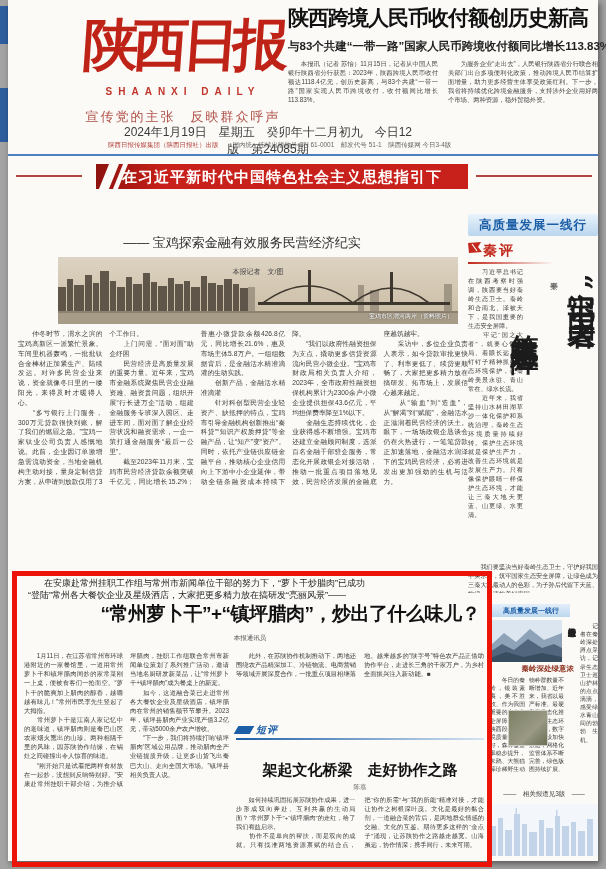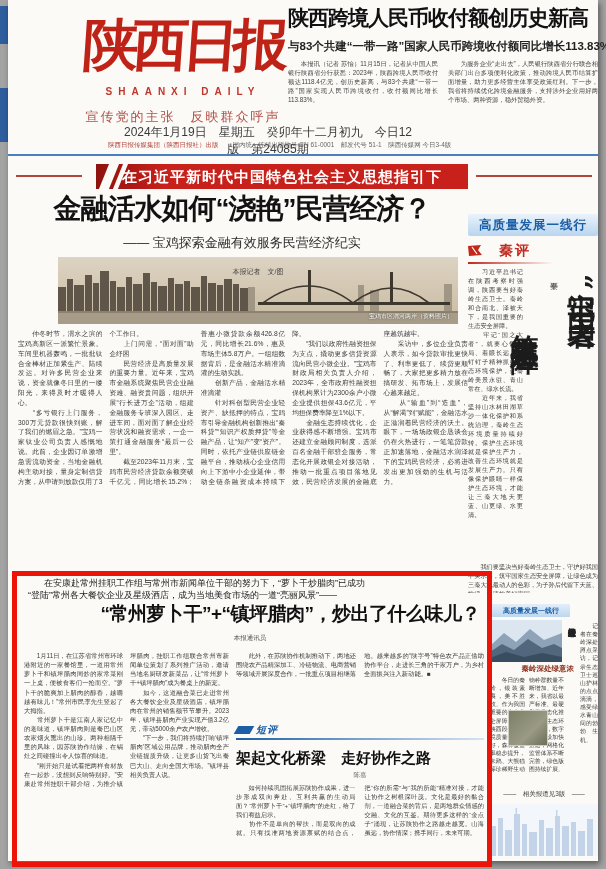--- a/index.html
+++ b/index.html
@@ -40,21 +40,21 @@
   .lead-s{position:absolute;left:6px;top:234px;width:456px;text-align:center;font-size:13px;color:#2c2c2c}
   .lead-photo{position:absolute;left:50px;top:257px;width:400px;height:67px;overflow:hidden}
   .lead-photo svg{display:block}
   .lead-byline{position:absolute;left:0;top:10px;width:100%;text-align:center;font-size:7px;color:#3c3c3c}
   .lead-caption{position:absolute;right:5px;bottom:3px;font-size:6px;color:#fff;text-shadow:0 0 2px #333}
   .lead-body{position:absolute;left:10px;top:329px;width:450px;height:243px;overflow:hidden;column-count:5;column-gap:7px;font-size:6.7px;line-height:1.47;color:#3b3b3b;text-align:justify;white-space:pre-line}
 
   
   .sb-banner{position:absolute;left:460px;top:214px;width:130px;height:22px;background:linear-gradient(#eaf3fb,#b9d5ee);color:#1d5fa7;font-size:12.5px;font-weight:bold;text-align:center;line-height:22px;border-radius:2px;letter-spacing:1px}
   .qinping{position:absolute;left:460px;top:242px;width:130px}
-  .qinping .row{display:flex;align-items:center;gap:16px}
+  .qinping .row{display:flex;gap:0}
   .qinping .lbl{font-size:14px;font-weight:900;color:#c2281c;letter-spacing:2px}
   .qinping .ul{margin-top:2px;height:2px;width:86px;background:linear-gradient(90deg,#c2281c,rgba(194,40,28,0))}
   .sb-body{position:absolute;left:460px;top:268px;width:55px;height:292px;overflow:hidden;font-size:6.2px;line-height:1.45;color:#3a3a3a;text-align:justify;white-space:pre-line}
   .sb-vert{position:absolute;left:520px;top:270px;width:72px;height:292px;writing-mode:vertical-rl;font-family:"DejaVu Serif",serif;color:#1c1c1c}
   .sb-vert .v1,.sb-vert .v2{font-size:28px;font-weight:700;letter-spacing:2px}
   .sb-vert .v2{padding-top:42px}
   .sb-vert .vb{font-size:8px;color:#555;margin:6px 4px 0 4px}
   .sb-wide{position:absolute;left:460px;top:563px;width:130px;height:30px;overflow:hidden;font-size:6.2px;line-height:1.45;color:#3a3a3a;text-align:justify;white-space:pre-line}
 
   
@@ -75,21 +75,21 @@
   .bt-by{position:absolute;left:12px;top:634px;width:460px;text-align:center;font-size:6.5px;color:#555}
   .bt-left{position:absolute;left:16px;top:651px;width:205px;height:206px;overflow:hidden;column-count:2;column-gap:7px;font-size:6.3px;line-height:1.45;color:#3b3b3b;text-align:justify;white-space:pre-line}
   .bt-right{position:absolute;left:228px;top:651px;width:248px;height:66px;overflow:hidden;column-count:2;column-gap:8px;font-size:6.3px;line-height:1.45;color:#3b3b3b;text-align:justify;white-space:pre-line}
 
   
   .cm{position:absolute;left:228px;top:723px;width:248px;height:136px}
   .cm .hd{display:flex;align-items:center;gap:4px}
   .cm .stripe{width:16px;height:8px;background:#1d5fa7;transform:skewX(-30deg)}
   .cm .lbl{font-size:10px;font-weight:bold;font-style:italic;color:#1d5fa7;letter-spacing:1px}
   .cm .ul{margin-top:1px;height:2px;background:linear-gradient(90deg,#1d5fa7,#d5e3f2)}
-  .cm .h{margin-top:9px;text-align:left;font-size:15px;font-weight:900;color:#111;white-space:nowrap}
+  .cm .h{margin-top:21px;text-align:center;font-size:15px;font-weight:900;color:#111;white-space:nowrap}
   .cm .by{margin-top:3px;text-align:center;font-size:6.5px;color:#666}
   .cm .b{margin-top:4px;height:76px;overflow:hidden;column-count:2;column-gap:9px;font-size:6.2px;line-height:1.45;color:#3b3b3b;text-align:justify;white-space:pre-line}
 
   
   .red-box{position:absolute;left:4px;top:571px;width:480px;height:296px;border:5px solid #ec1309;pointer-events:none;z-index:50}
 </style>
 </head>
 <body>
 
 <div class="stage">
@@ -113,21 +113,20 @@
       <div class="h">陕西跨境人民币收付额创历史新高</div>
       <div class="s">与83个共建“一带一路”国家人民币跨境收付额同比增长113.83%</div>
       <div class="b">　　本报讯（记者 苏怡）11月15日，记者从中国人民银行陕西省分行获悉：2023年，陕西跨境人民币收付额达1118.4亿元，创历史新高，与83个共建“一带一路”国家实现人民币跨境收付，收付额同比增长113.83%。
 　　为服务企业“走出去”，人民银行陕西省分行联合相关部门出台多项便利化政策，推动跨境人民币结算扩面增量，助力更多经营主体享受政策红利。下一步，我省将持续优化跨境金融服务，支持涉外企业用好两个市场、两种资源，稳外贸稳外资。</div>
     </div>
 
     <div class="dash l"></div>
     <div class="dash r"></div>
     <div class="banner">在习近平新时代中国特色社会主义思想指引下</div>
 
-    <div class="lead-h">金融活水如何“浇艳”民营经济？</div>
     <div class="lead-s">—— 宝鸡探索金融有效服务民营经济纪实</div>
     <div class="lead-photo">
       <svg width="400" height="67" viewBox="0 0 400 67">
         <defs>
           <linearGradient id="sky" x1="0" y1="0" x2="0" y2="1">
             <stop offset="0" stop-color="#ddd3c2"></stop>
               <stop offset="1" stop-color="#c9bba2"></stop>
           </linearGradient>
         </defs>
         <rect width="400" height="67" fill="url(#sky)"></rect>
@@ -241,21 +240,21 @@
             <rect x="90" y="27" width="7" height="25"></rect>
             <rect x="99" y="15" width="6" height="37"></rect>
           <rect x="27.5" y="4" width="1.5" height="8"></rect>
             <rect x="68" y="6" width="1.5" height="8"></rect>
         </g>
       </svg>
     </div>
 
     <div class="bt-kicker">
       <div class="k1">在安康赴常州挂职工作组与常州市新闻单位干部的努力下，“萝卜干炒腊肉”已成功</div>
-      <div class="k2">“登陆”常州各大餐饮企业及星级酒店，成为当地美食市场的一道“亮丽风景”——</div>
+      <div class="k2">“登陆”常州各大餐饮企业及星级酒店，大家把更多精力放在搞研发“亮丽风景”——</div>
     </div>
     <div class="bt-h">“常州萝卜干”+“镇坪腊肉”，炒出了什么味儿？</div>
     <div class="bt-by">本报通讯员</div>
     <div class="bt-left">　　1月11日，在江苏省常州市环球港附近的一家餐馆里，一道用常州萝卜干和镇坪腊肉同炒的家常菜刚一上桌，便被食客们一抢而空。“萝卜干的脆爽加上腊肉的醇香，越嚼越有味儿！”常州市民李先生竖起了大拇指。
 　　常州萝卜干是江南人家记忆中的老味道，镇坪腊肉则是秦巴山区农家烟火熏出的山珍。两种相隔千里的风味，因苏陕协作结缘，在锅灶之间碰撞出令人惊喜的味道。
 　　“刚开始只是试着把两样食材放在一起炒，没想到反响特别好。”安康赴常州挂职干部介绍，为推介镇坪腊肉，挂职工作组联合常州市新闻单位策划了系列推广活动，邀请当地名厨研发新菜品，让“常州萝卜干+镇坪腊肉”成为餐桌上的新宠。
 　　如今，这道融合菜已走进常州各大餐饮企业及星级酒店，镇坪腊肉在常州的销售额节节攀升。2023年，镇坪县腊肉产业实现产值3.2亿元，带动5000余户农户增收。
 　　“下一步，我们将持续打响‘镇坪腊肉’区域公用品牌，推动腊肉全产业链提质升级，让更多山货飞出秦巴大山、走向全国大市场。”镇坪县相关负责人说。</div>
     <div class="bt-right">　　此外，在苏陕协作机制推动下，两地还围绕农产品精深加工、冷链物流、电商营销等领域开展深度合作，一批重点项目相继落地。越来越多的“陕字号”特色农产品正借助协作平台，走进长三角的千家万户，为乡村全面振兴注入新动能。■</div>
 

